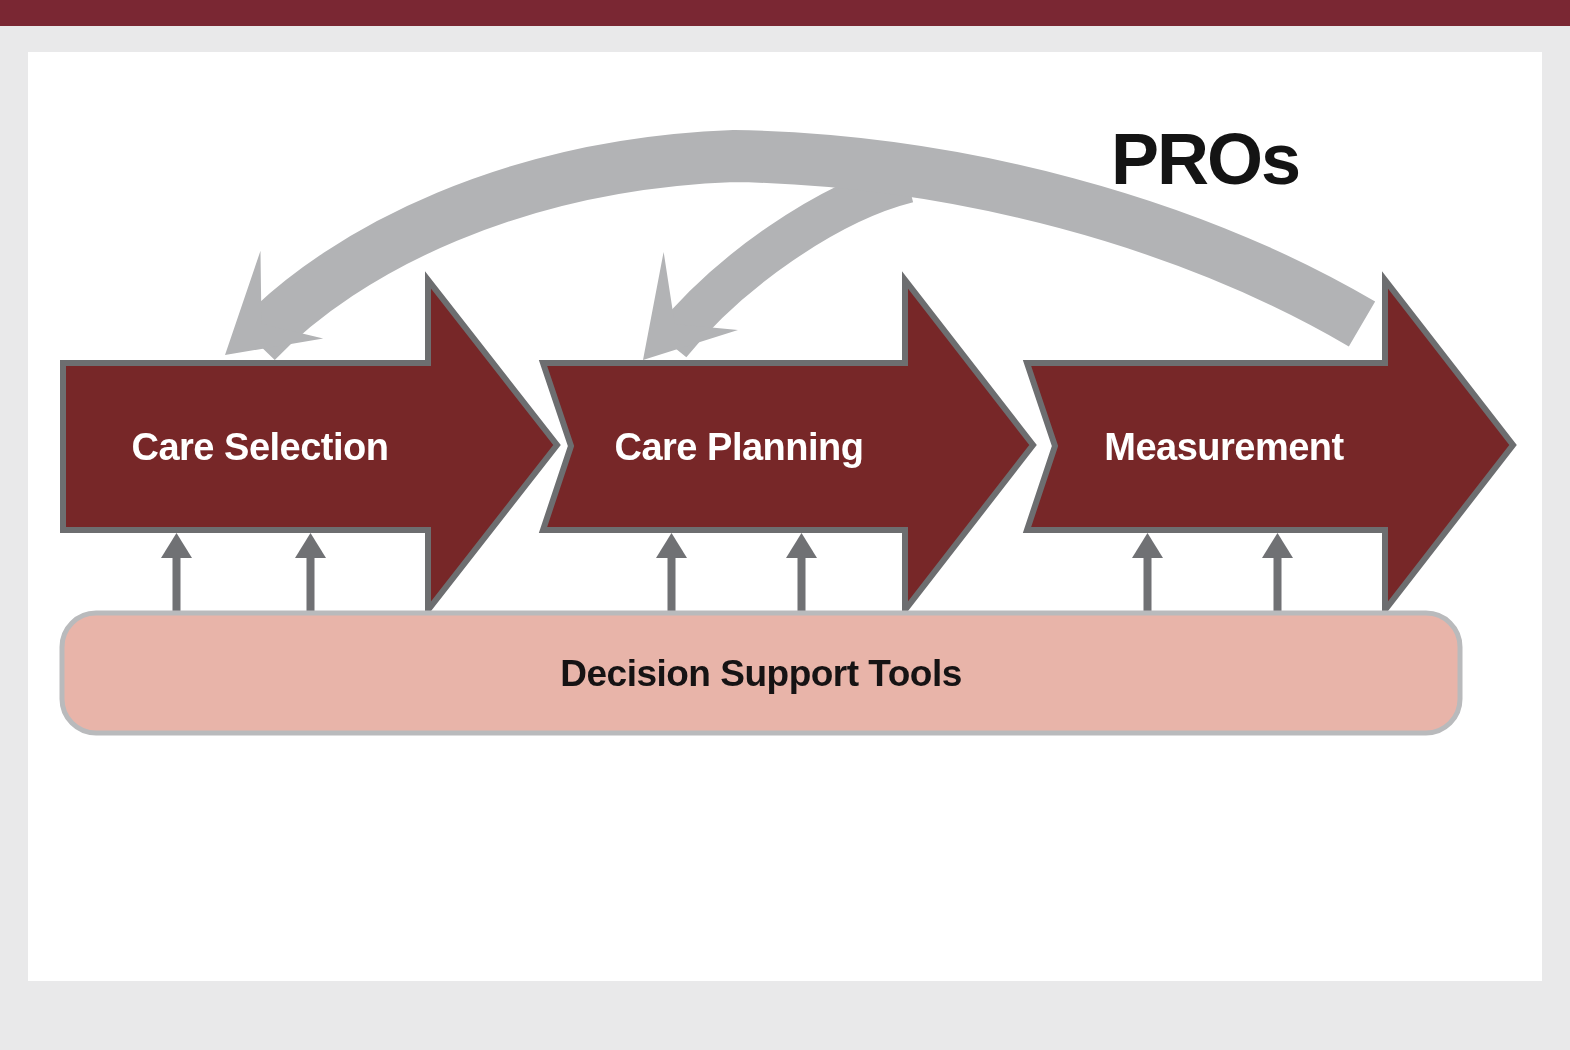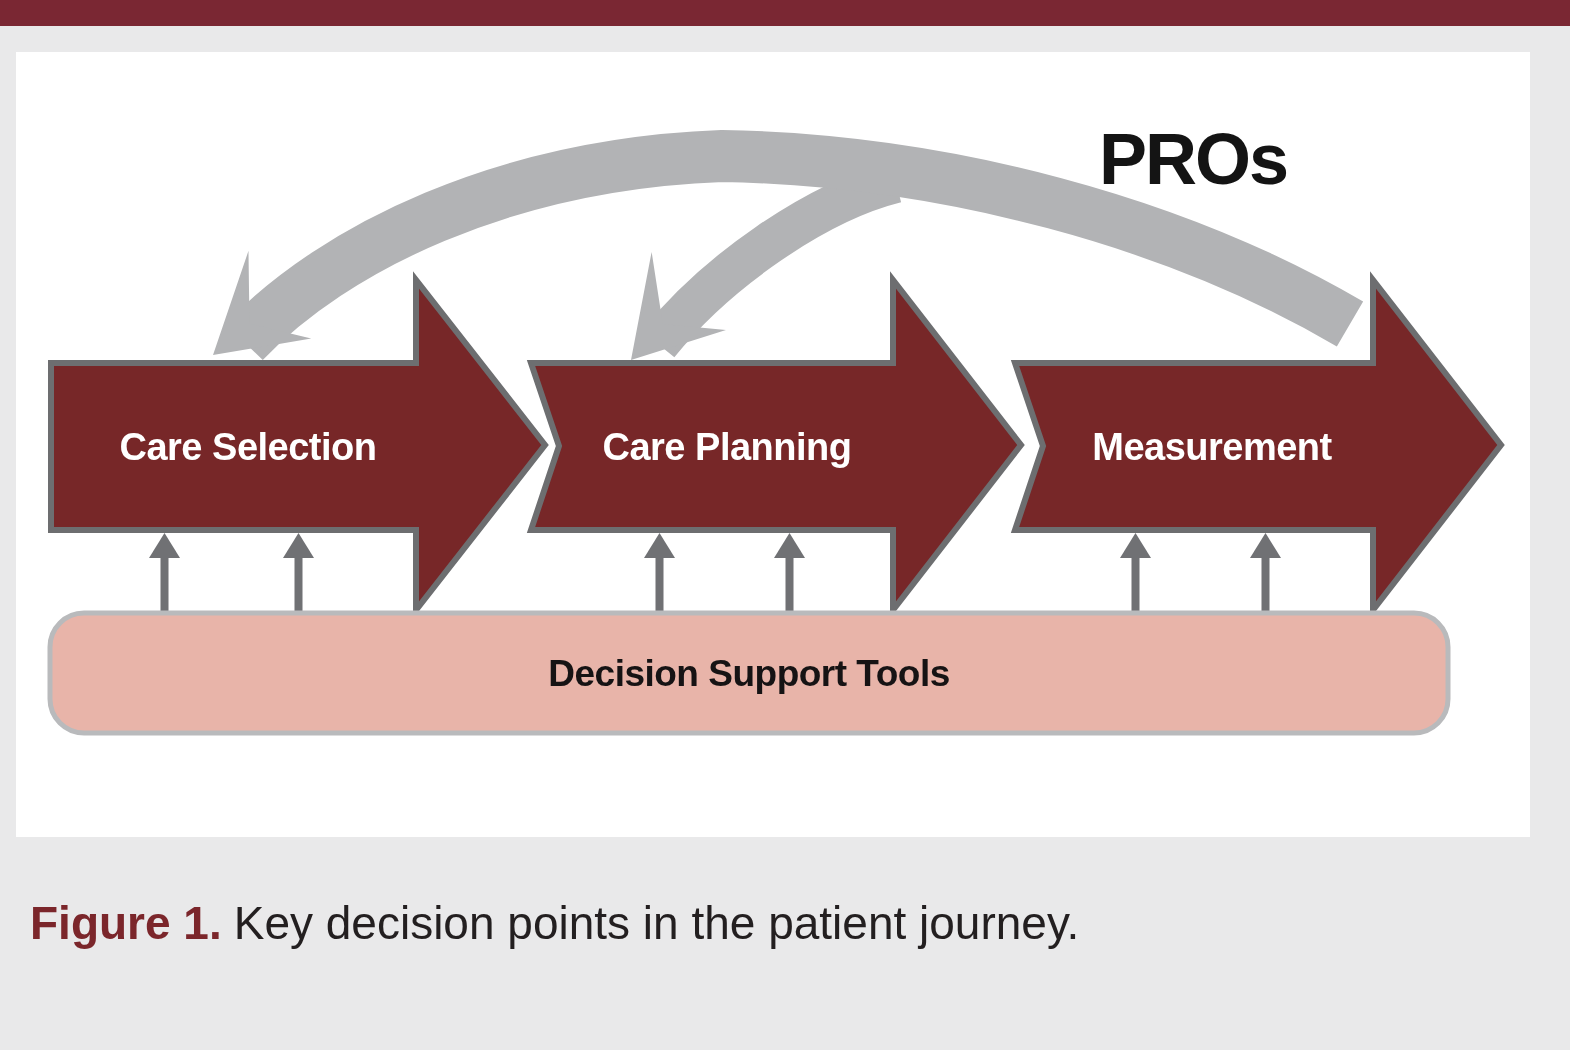--- a/index.html
+++ b/index.html
@@ -8,21 +8,21 @@
     background:#e9e9ea;
     position:relative;
     font-family:"Liberation Sans","DejaVu Sans",sans-serif;
     overflow:hidden;
   }
   .top-bar{
     position:absolute;left:0;top:0;width:1570px;height:26px;
     background:#7a2733;
   }
   .figure-panel{
-    position:absolute;left:16px;top:52px;width:1514px;height:785px;
+    position:absolute;left:28px;top:52px;width:1514px;height:929px;
     background:#ffffff;
   }
   .figure-panel svg{display:block;}
   svg text{font-family:"Liberation Sans","DejaVu Sans",sans-serif;}
   .stage-label{
     fill:#ffffff;font-size:38px;font-weight:bold;letter-spacing:-0.5px;
   }
   .pros-label{
     fill:#141414;font-size:72px;font-weight:bold;letter-spacing:-2px;
   }
@@ -90,16 +90,13 @@
 
     <text class="pros-label" x="1177" y="132" text-anchor="middle">PROs</text>
     <text class="stage-label" x="232" y="408" text-anchor="middle">Care Selection</text>
     <text class="stage-label" x="711" y="408" text-anchor="middle">Care Planning</text>
     <text class="stage-label" x="1196" y="408" text-anchor="middle">Measurement</text>
     <text class="dst-label" x="733" y="634" text-anchor="middle">Decision Support Tools</text>
   </svg>
 </div>
 
 <div class="caption">
-  <div>
-    <span class="fig-prefix">Figure 1.</span><span>Key decision points in the patient journey.</span>
-  </div>
 </div>
 
 </body></html>

